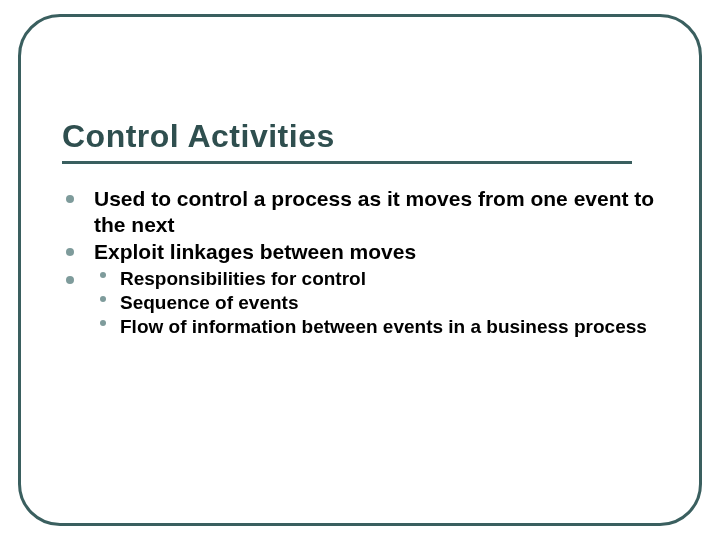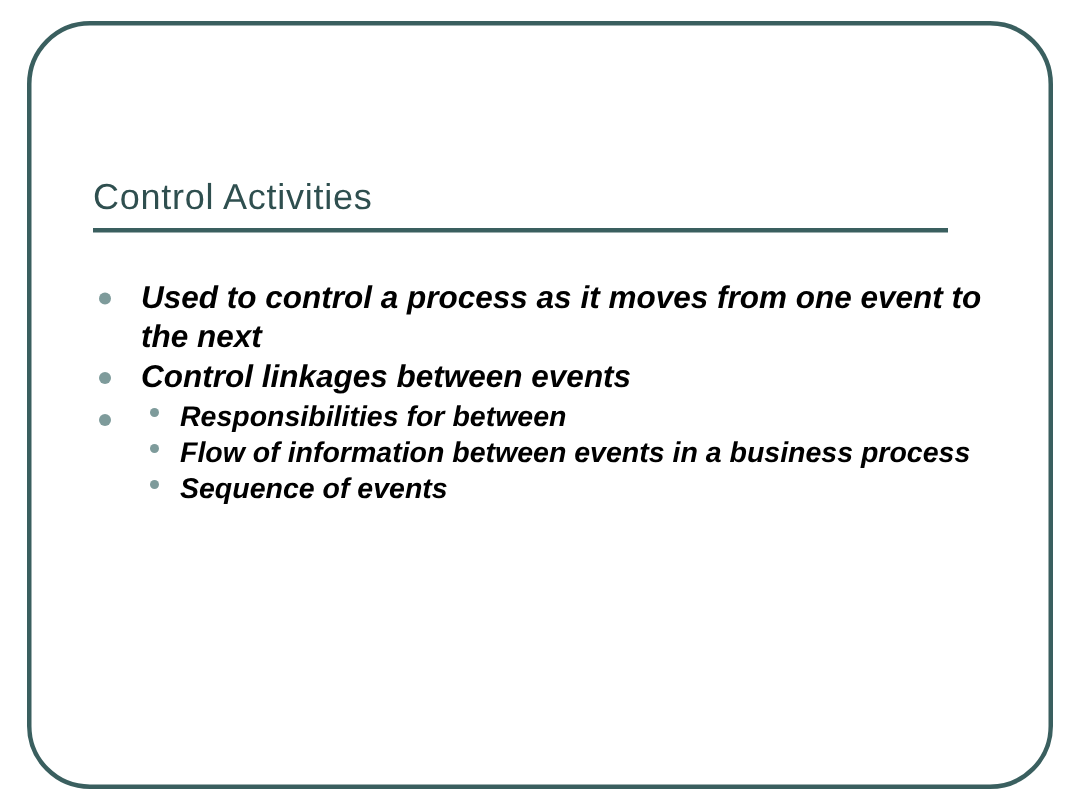--- a/index.html
+++ b/index.html
@@ -26,22 +26,22 @@
     border-radius: 42px;
     box-sizing: border-box;
   }
   .title-block {
     position: absolute;
     left: 62px;
     top: 118px;
     width: 560px;
   }
   .title {
-    font-size: 24px;
-    font-weight: normal;
+    font-size: 32px;
+    font-weight: bold;
     color: #2f4f4f;
     letter-spacing: 0.5px;
     margin: 0 0 6px 0;
   }
   .title-underline {
     width: 570px;
     height: 0;
     border-top: 3px solid #3a5f5f;
     margin-top: 2px;
   }
@@ -54,21 +54,20 @@
   }
   .subhead {
     font-size: 21px;
     font-weight: bold;
     margin: 0 0 2px 0;
   }
   ul.level1 {
     list-style: none;
     margin: 0;
     padding: 0 0 0 4px;
-    font-style: italic;
   }
   ul.level1 > li {
     position: relative;
     font-size: 21px;
     font-weight: bold;
     line-height: 1.22;
     padding-left: 34px;
     margin-top: 2px;
   }
   ul.level1 > li > .l1-bullet {
@@ -115,34 +114,34 @@
   </div>
 
   <div class="content">
     <ul class="level1">
       <li>
         <span class="l1-bullet"></span>
         <span>Used to control a process as it moves from one event to the next</span>
       </li>
       <li>
         <span class="l1-bullet"></span>
-        <span>Control linkages between events</span>
+        <span>Exploit linkages between moves</span>
       </li>
       <li>
         <span class="l1-bullet"></span>
         <ul class="level2">
           <li>
             <span class="l2-bullet"></span>
-            <span>Responsibilities for between</span>
+            <span>Responsibilities for control</span>
+          </li>
+          <li>
+            <span class="l2-bullet"></span>
+            <span>Sequence of events</span>
           </li>
           <li>
             <span class="l2-bullet"></span>
             <span>Flow of information between events in a business process</span>
-          </li>
-          <li>
-            <span class="l2-bullet"></span>
-            <span>Sequence of events</span>
           </li>
         </ul>
       </li>
     </ul>
   </div>
 </div>
 
 </body></html>

